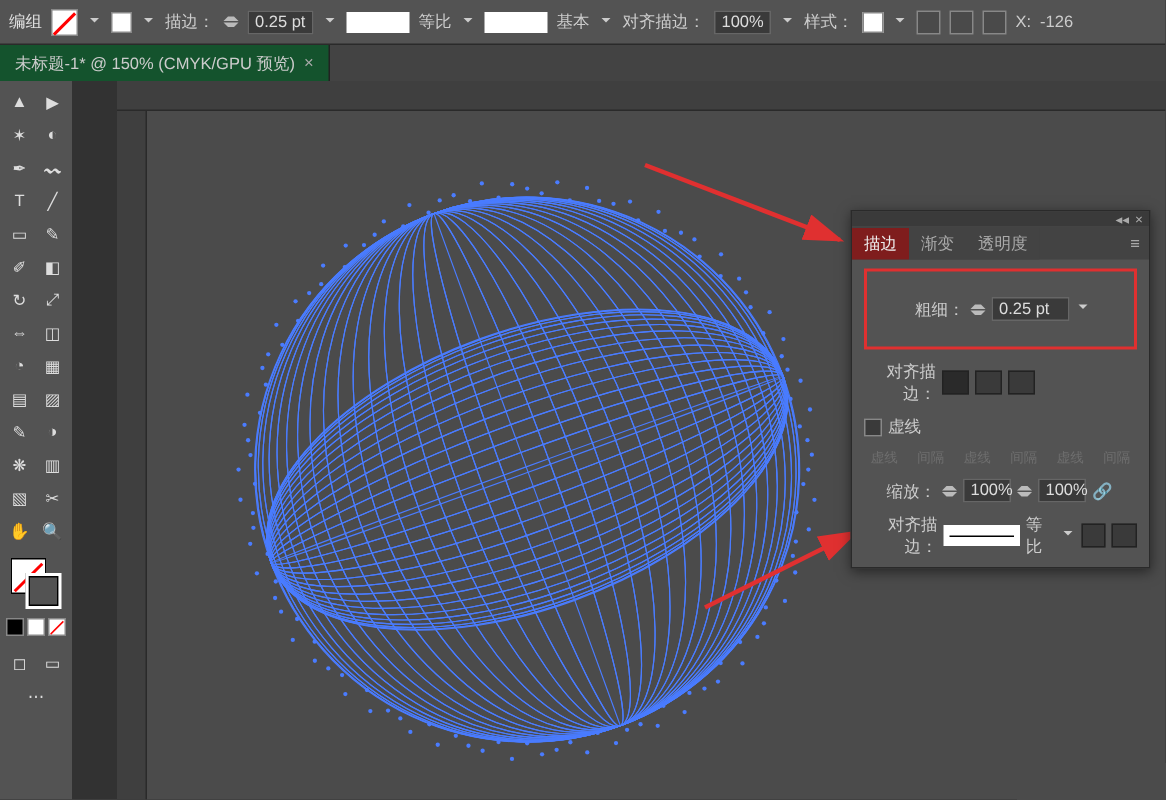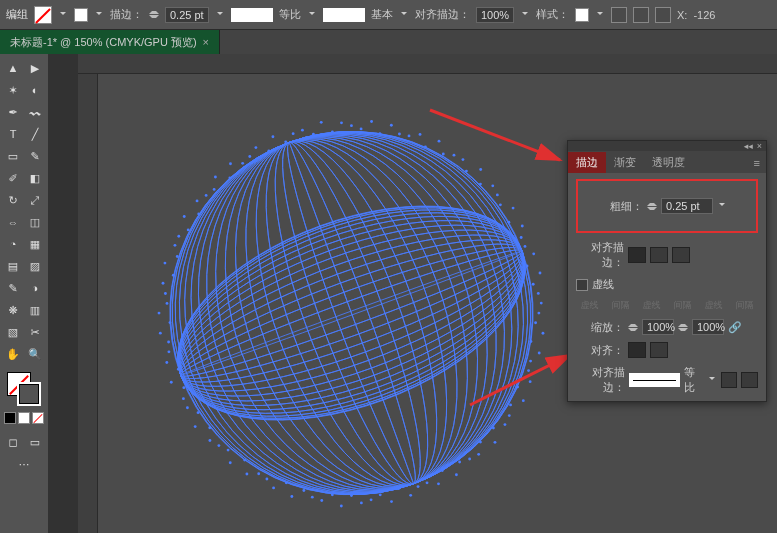--- a/index.html
+++ b/index.html
@@ -434,25 +434,20 @@
     </div>
     <div class="prow">
       <span class="plabel">缩放：</span>
       <span class="stepper"></span>
       <span class="num" style="width:32px">100%</span>
       <span class="stepper"></span>
       <span class="num" style="width:32px">100%</span>
       <span>🔗</span>
     </div>
     <div class="prow">
-      <span class="plabel">对齐：</span>
-      <span class="seg on"></span>
-      <span class="seg"></span>
-    </div>
-    <div class="prow">
       <span class="plabel" style="width:54px">对齐描边：</span>
       <span class="profile"></span>
       <span>等比</span>
       <span class="dd"></span>
       <span class="seg"></span>
       <span class="seg"></span>
     </div>
   </div>
 </div>
 

